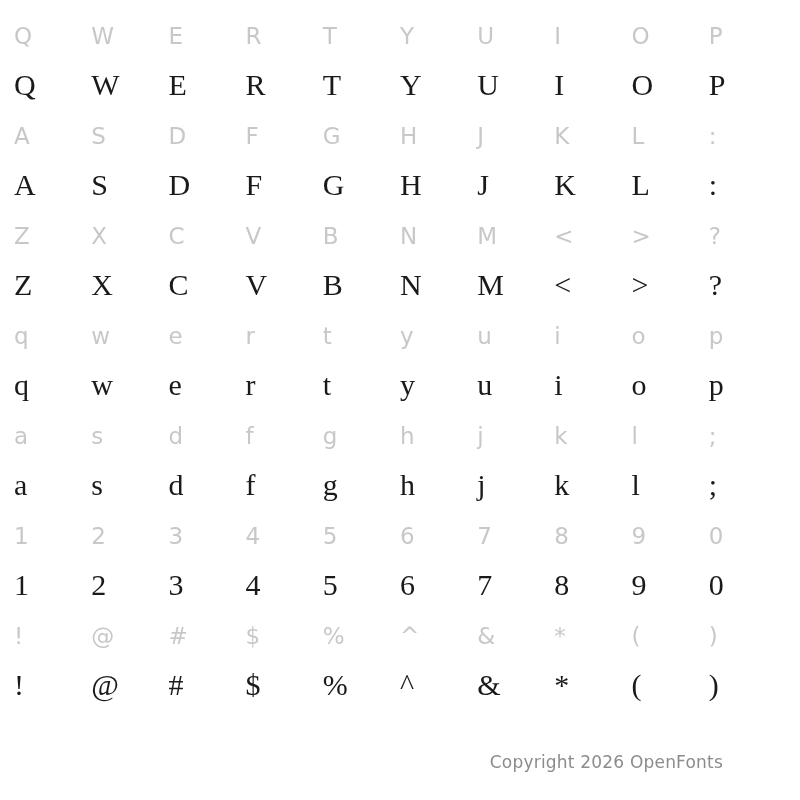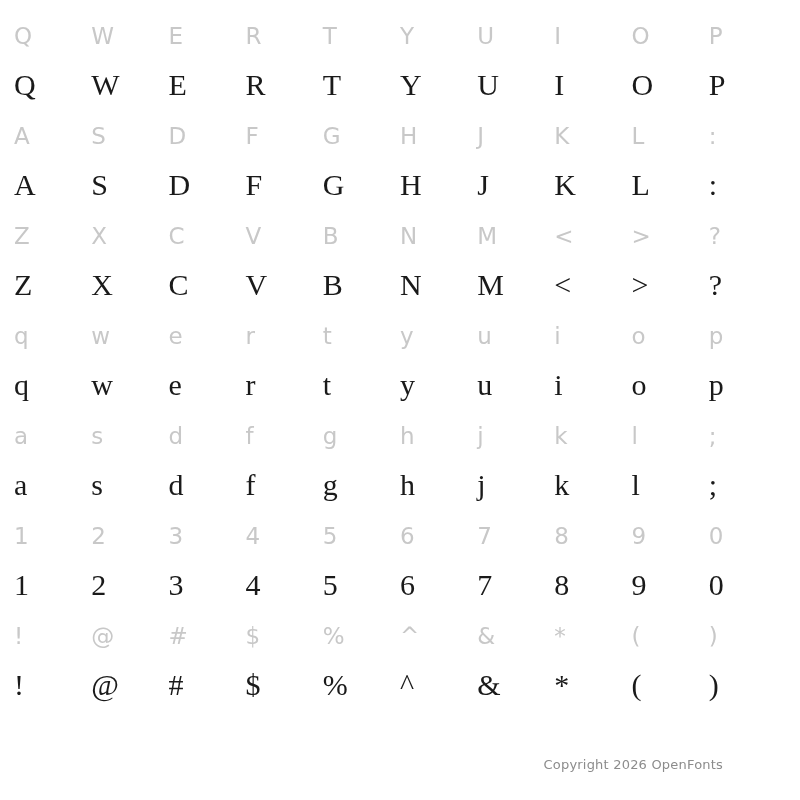--- a/index.html
+++ b/index.html
@@ -63,21 +63,21 @@
     font-family: "Liberation Serif", serif;
     font-size: 30px;
     font-weight: 400;
   }
   .copyright {
     position: absolute;
     right: 77px;
     bottom: 28px;
     color: #8c8c8c;
     font-family: "DejaVu Sans", sans-serif;
-    font-size: 13px;
+    font-size: 17px;
     letter-spacing: 0.2px;
     white-space: pre;
   }
 </style>
 </head>
 <body>
 
 <div class="sheet">
   <div class="grid" id="specimen-grid">
       <div class="row row-label">

